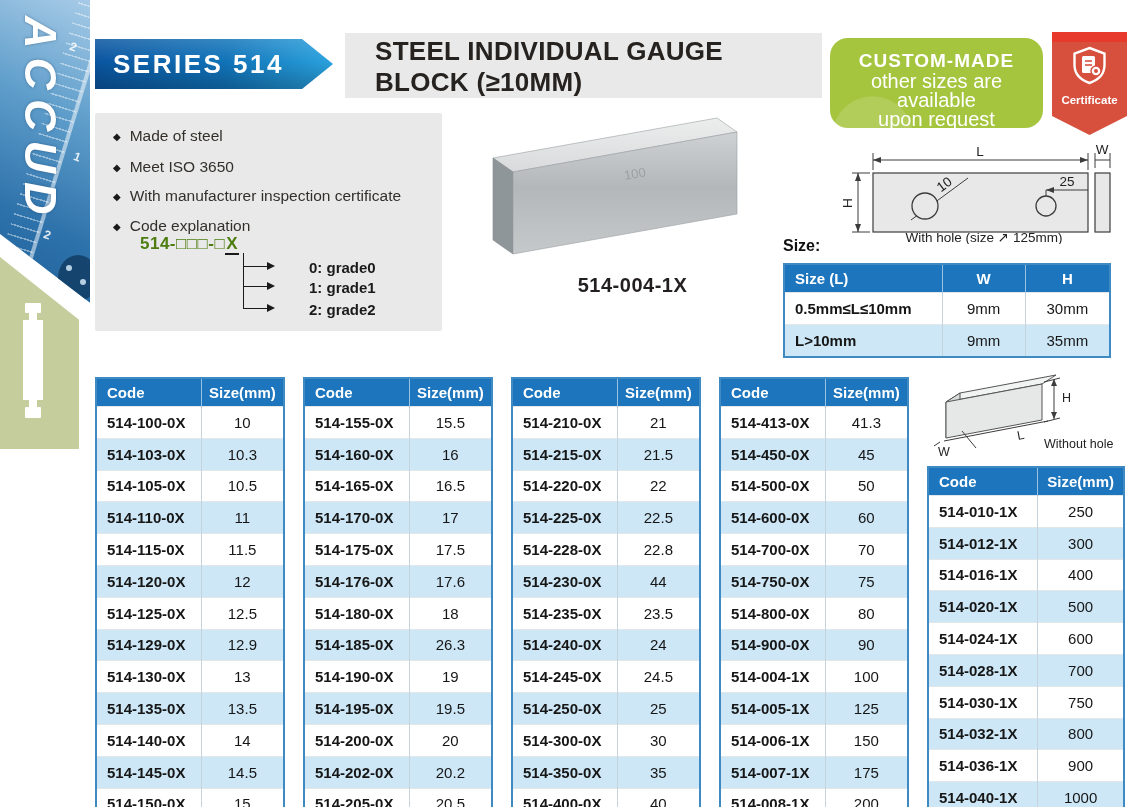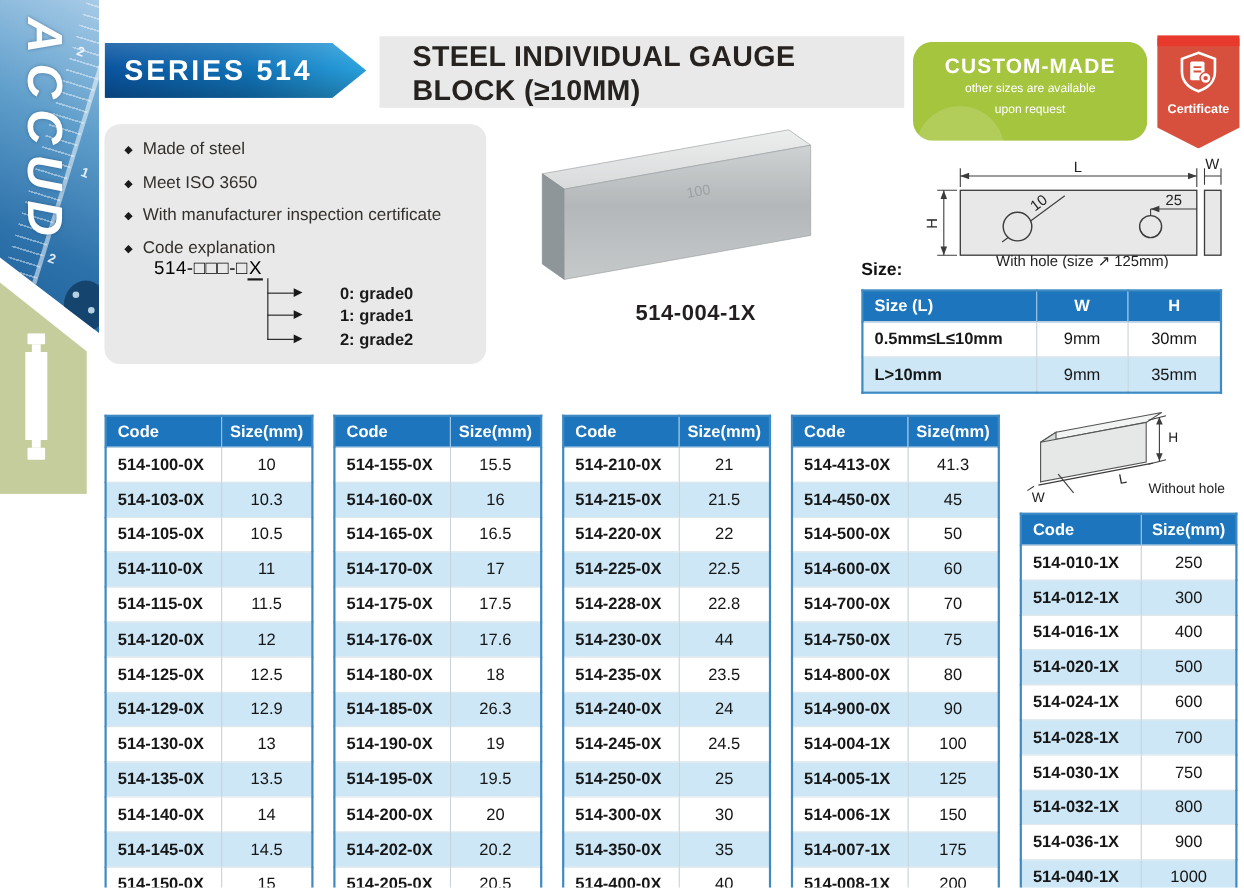--- a/index.html
+++ b/index.html
@@ -35,31 +35,31 @@
     clip-path:polygon(0 0,207px 0,100% 50%,207px 100%,0 100%);
     background:linear-gradient(180deg,rgba(255,255,255,.15) 0%,rgba(0,0,0,0) 45%,rgba(0,0,0,.22) 100%),
                linear-gradient(90deg,#0a55a0 0%,#1173b8 55%,#2aa2de 100%);
     display:flex;align-items:center;justify-content:center;padding-right:31px;box-sizing:border-box;}
   .series-banner span{color:#fff;font-size:26px;font-weight:bold;letter-spacing:2.5px;}
 
   .custom-made{position:absolute;left:830px;top:38px;width:213px;height:90px;border-radius:18px;
     background:radial-gradient(circle at 20% 110%,rgba(255,255,255,.14) 0 40px,rgba(255,255,255,0) 41px),#a5c53e;
     text-align:center;color:#fff;}
   .custom-made .cm-title{font-size:19px;font-weight:bold;letter-spacing:1px;margin-top:12px;}
-  .custom-made .cm-line{font-size:11px;line-height:19px;}
+  .custom-made .cm-line{font-size:20px;line-height:19px;}
 
   .cert-badge{position:absolute;left:1052px;top:32px;width:75px;height:103px;}
   .cert-label{position:absolute;left:0;top:62px;width:75px;text-align:center;
     color:#fff;font-size:11.5px;font-weight:bold;}
 
   
-  .features{position:absolute;left:95px;top:113px;width:347px;height:218px;background:#e9e9e9;border-radius:14px;}
+  .features{position:absolute;left:95px;top:113px;width:347px;height:218px;background:#e9e9e9;border-radius:2px;}
   .feat-item{position:absolute;left:18px;font-size:15.5px;color:#33302c;white-space:nowrap;}
   .feat-item .bullet{font-size:10px;margin-right:9px;vertical-align:1px;color:#1a1a1a;}
-  .code-pattern{position:absolute;left:45px;top:121px;font-size:17px;font-weight:normal;color:#000000;letter-spacing:.5px;}
+  .code-pattern{position:absolute;left:45px;top:121px;font-size:17px;font-weight:bold;color:#4d7c0f;letter-spacing:.5px;}
   .code-pattern .ux{border-bottom:2.5px solid #1a1a1a;padding:0 1px;}
   .tree-vline{position:absolute;left:148px;top:140px;width:0;height:56px;border-left:1.5px solid #1a1a1a;}
   .tree-hline{position:absolute;left:148px;width:24px;height:0;border-top:1.5px solid #1a1a1a;}
   .tree-arrow{position:absolute;left:172px;width:0;height:0;border-left:8px solid #1a1a1a;
     border-top:4.5px solid transparent;border-bottom:4.5px solid transparent;}
   .grade-label{position:absolute;left:186px;font-size:15px;font-weight:bold;color:#1a1a1a;white-space:nowrap;margin-left:28px;}
 
   
   .product-svg{position:absolute;left:455px;top:102px;}
   .product-label{position:absolute;left:520px;top:274px;width:225px;text-align:center;

